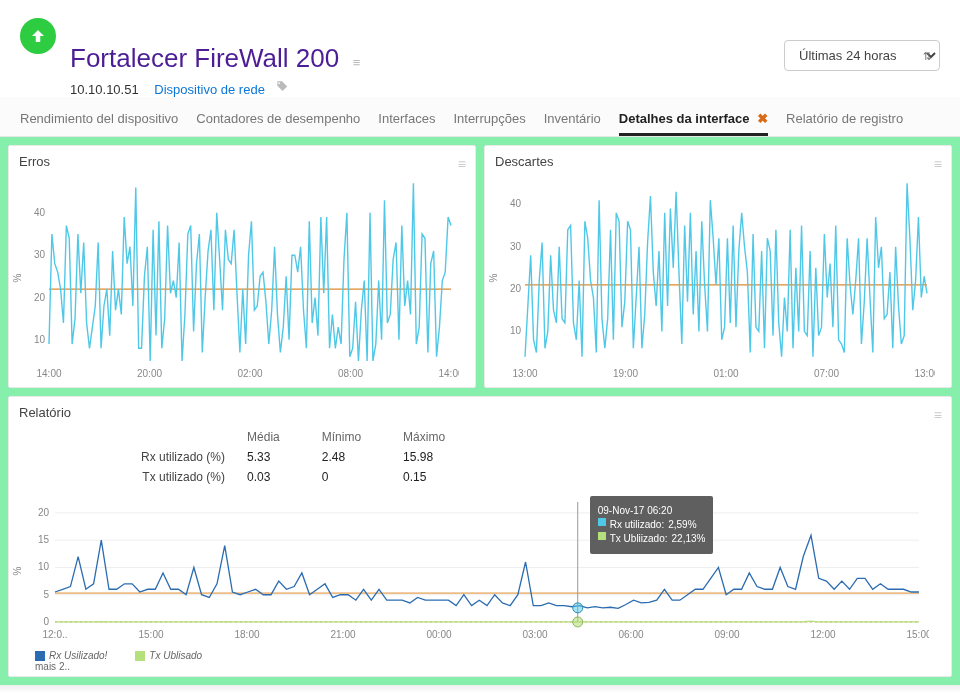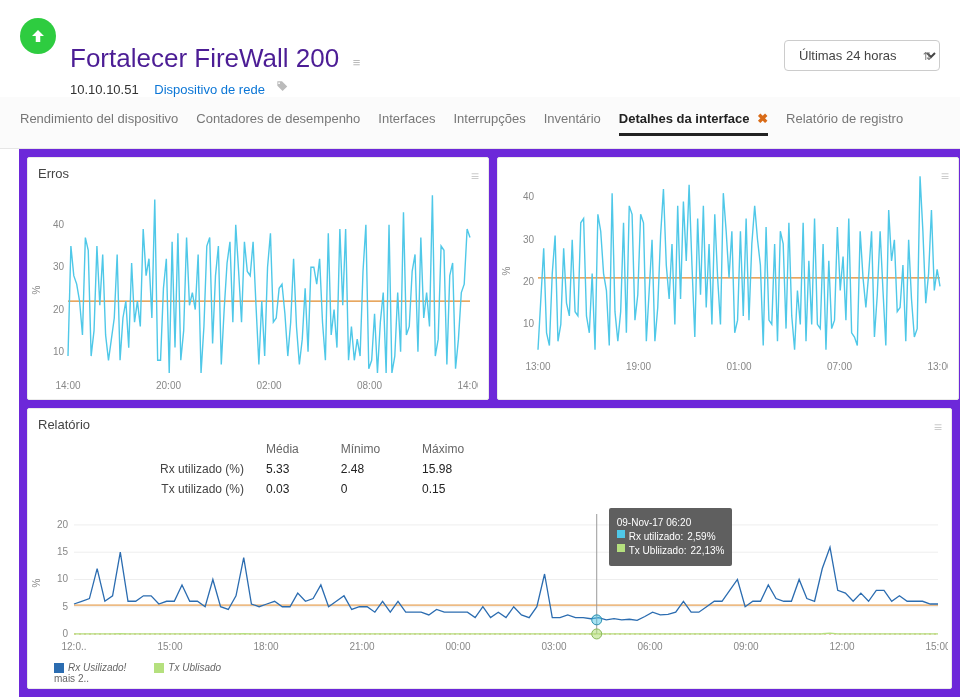--- a/index.html
+++ b/index.html
@@ -10,25 +10,25 @@
 .header-titles { flex: 1; }
 .page-title { font-size: 26px; font-weight: 500; color: #4c1d95; display: inline-block; margin-top: 25px; }
 .title-menu { display: inline-block; margin-left: 10px; color: #bbb; cursor: pointer; }
 .subtitle-row { margin-top: 6px; }
 .ip { color: #333; font-size: 13px; margin-right: 12px; }
 .link { color: #0b76d6; text-decoration: none; cursor: pointer; }
 .tag-icon { display: inline-block; margin-left: 6px; color: #bbb; }
 .time-select { border: 1px solid #ccc; border-radius: 4px; padding: 6px 26px 6px 10px; font-size: 13px; background: #fff; position: relative; color: #444; }
 .time-select-wrap { position: relative; margin-top: 22px; }
 .time-select-wrap::after { content: "⇅"; position: absolute; right: 8px; top: 50%; transform: translateY(-50%); font-size: 11px; color: #777; pointer-events: none; }
-.tabs { display: flex; gap: 18px; padding: 14px 20px 12px 20px; border-bottom: 1px solid #e6e6e6; background: #fbfbfb; }
+.tabs { display: flex; gap: 18px; padding: 14px 20px 0 20px; border-bottom: 1px solid #e6e6e6; background: #fbfbfb; }
 .tab { color: #777; font-size: 13px; padding-bottom: 10px; cursor: pointer; white-space: nowrap; }
 .tab.active { color: #222; font-weight: 700; border-bottom: 3px solid #222; padding-bottom: 7px; }
 .tab-close { color: #d96b17; font-weight: 700; margin-left: 4px; cursor: pointer; }
-.content { background: #6d28d9; padding: 8px; margin-left: 19px; }
+.content { background: #86efac; padding: 8px; }
 .row { display: flex; gap: 8px; }
 .panel { background: #fff; border: 1px solid #eaeaea; border-radius: 2px; flex: 1; padding: 8px 10px 4px 10px; position: relative; }
 .panel-title { font-size: 13px; color: #444; margin-bottom: 4px; }
 .panel-menu { position: absolute; top: 10px; right: 10px; color: #ccc; cursor: pointer; font-size: 14px; letter-spacing: -1px; }
 .chart-wrap { position: relative; }
 .y-axis-label { position: absolute; left: -6px; top: 50%; transform: translateY(-50%) rotate(-90deg); font-size: 10px; color: #888; }
 svg.chart { display: block; }
 .x-tick { font-size: 10px; fill: #888; text-anchor: middle; }
 .y-tick { font-size: 10px; fill: #888; text-anchor: end; }
 .stats-table { margin: 6px 0 8px 120px; font-size: 12px; }
@@ -99,20 +99,21 @@
             <text class="x-tick" x="130.5" y="204">20:00</text>
             <text class="x-tick" x="231" y="204">02:00</text>
             <text class="x-tick" x="331.5" y="204">08:00</text>
             <text class="x-tick" x="432" y="204">14:00</text>
             <line x1="30" y1="116.04651162790698" x2="432" y2="116.04651162790698" stroke="#e08a2b" stroke-width="1.2"></line>
             <path d="M30 171.06976744186048 L32.89208633093525 61.02325581395348 L35.78417266187051 90.65116279069768 L38.67625899280576 99.11627906976744 L41.568345323741006 116.04651162790698 L44.460431654676256 149.90697674418604 L47.35251798561151 52.558139534883736 L50.24460431654676 65.25581395348837 L53.13669064748201 171.06976744186048 L56.02877697841727 145.67441860465118 L58.92086330935251 61.02325581395348 L61.81294964028777 120.27906976744187 L64.70503597122303 69.48837209302324 L67.59712230215828 149.90697674418604 L70.48920863309353 175.30232558139534 L73.38129496402877 154.13953488372093 L76.27338129496403 132.97674418604652 L79.16546762589928 69.48837209302324 L82.05755395683454 175.30232558139534 L84.9496402877698 132.97674418604652 L87.84172661870502 116.04651162790698 L90.73381294964028 162.6046511627907 L93.62589928057554 77.95348837209303 L96.5179856115108 137.2093023255814 L99.41007194244605 116.04651162790698 L102.3021582733813 141.4418604651163 L105.19424460431655 44.09302325581396 L108.08633093525181 90.65116279069768 L110.97841726618705 73.72093023255813 L113.87050359712231 132.97674418604652 L116.76258992805755 14.465116279069775 L119.65467625899281 175.30232558139534 L122.54676258992806 175.30232558139534 L125.43884892086331 103.34883720930233 L128.33093525179856 73.72093023255813 L131.2230215827338 188 L134.11510791366908 56.790697674418624 L137.0071942446043 162.6046511627907 L139.8992805755396 48.32558139534882 L142.79136690647482 175.30232558139534 L145.68345323741005 145.67441860465118 L148.57553956834533 52.558139534883736 L151.46762589928056 120.27906976744187 L154.35971223021585 107.5813953488372 L157.25179856115108 124.51162790697674 L160.14388489208633 69.48837209302324 L163.0359712230216 188 L165.92805755395685 141.4418604651163 L168.8201438848921 61.02325581395348 L171.71223021582733 52.558139534883736 L174.6043165467626 158.37209302325581 L177.49640287769785 90.65116279069768 L180.3884892086331 61.02325581395348 L183.28057553956836 179.53488372093022 L186.17266187050362 124.51162790697674 L189.06474820143885 77.95348837209303 L191.9568345323741 56.790697674418624 L194.84892086330936 137.2093023255814 L197.74100719424462 39.86046511627907 L200.63309352517987 86.4186046511628 L203.5251798561151 137.2093023255814 L206.41726618705036 56.790697674418624 L209.30935251798562 86.4186046511628 L212.20143884892087 90.65116279069768 L215.09352517985613 56.790697674418624 L217.98561151079136 120.27906976744187 L220.87769784172662 179.53488372093022 L223.76978417266187 116.04651162790698 L226.66187050359713 171.06976744186048 L229.55395683453239 82.18604651162791 L232.44604316546761 48.32558139534882 L235.3381294964029 137.2093023255814 L238.23021582733813 132.97674418604652 L241.12230215827336 103.34883720930233 L244.01438848920864 99.11627906976744 L246.90647482014387 128.74418604651163 L249.79856115107916 171.06976744186048 L252.69064748201438 137.2093023255814 L255.5827338129496 73.72093023255813 L258.4748201438849 141.4418604651163 L261.3669064748201 179.53488372093022 L264.2589928057554 154.13953488372093 L267.15107913669067 103.34883720930233 L270.04316546762584 166.8372093023256 L272.9352517985611 82.18604651162791 L275.8273381294964 82.18604651162791 L278.7194244604317 99.11627906976744 L281.61151079136687 73.72093023255813 L284.50359712230215 137.2093023255814 L287.39568345323744 175.30232558139534 L290.28776978417267 48.32558139534882 L293.17985611510795 149.90697674418604 L296.0719424460432 124.51162790697674 L298.9640287769784 162.6046511627907 L301.8561151079137 44.09302325581396 L304.7482014388489 120.27906976744187 L307.6402877697842 44.09302325581396 L310.53237410071944 175.30232558139534 L313.42446043165467 141.4418604651163 L316.31654676258995 175.30232558139534 L319.2086330935252 154.13953488372093 L322.10071942446046 171.06976744186048 L324.9928057553957 86.4186046511628 L327.8848920863309 39.86046511627907 L330.7769784172662 183.7674418604651 L333.66906474820144 175.30232558139534 L336.5611510791367 128.74418604651163 L339.45323741007195 188 L342.34532374100723 137.2093023255814 L345.23741007194246 107.5813953488372 L348.1294964028777 188 L351.021582733813 39.86046511627907 L353.9136690647482 188 L356.8057553956835 171.06976744186048 L359.6978417266187 107.5813953488372 L362.58992805755395 166.8372093023256 L365.48201438848923 27.16279069767441 L368.37410071942446 149.90697674418604 L371.26618705035975 141.4418604651163 L374.158273381295 86.4186046511628 L377.0503597122302 69.48837209302324 L379.9424460431655 166.8372093023256 L382.8345323741007 52.558139534883736 L385.726618705036 132.97674418604652 L388.61870503597123 107.5813953488372 L391.51079136690646 141.4418604651163 L394.40287769784175 10.232558139534888 L397.294964028777 171.06976744186048 L400.18705035971226 154.13953488372093 L403.0791366906475 61.02325581395348 L405.9712230215827 65.25581395348837 L408.863309352518 179.53488372093022 L411.75539568345323 90.65116279069768 L414.6474820143885 77.95348837209303 L417.53956834532374 183.7674418604651 L420.431654676259 154.13953488372093 L423.32374100719426 107.5813953488372 L426.2158273381295 99.11627906976744 L429.10791366906477 44.09302325581396 L432 52.558139534883736 " fill="none" stroke="#4fc8e8" stroke-width="1.4"></path>
           </svg>
       </div>
     </div>
     <div class="panel">
+      <div class="panel-title">Descartes</div>
       <div class="panel-menu">≡</div>
       <div class="chart-wrap">
         <div class="y-axis-label">%</div>
         <svg class="chart" id="chart-discards" width="440" height="210">
             <text class="y-tick" x="26" y="161.37209302325581">10</text>
             <text class="y-tick" x="26" y="119.04651162790698">20</text>
             <text class="y-tick" x="26" y="76.72093023255813">30</text>
             <text class="y-tick" x="26" y="34.3953488372093">40</text>
             <text class="x-tick" x="30" y="204">13:00</text>
             <text class="x-tick" x="130.5" y="204">19:00</text>

